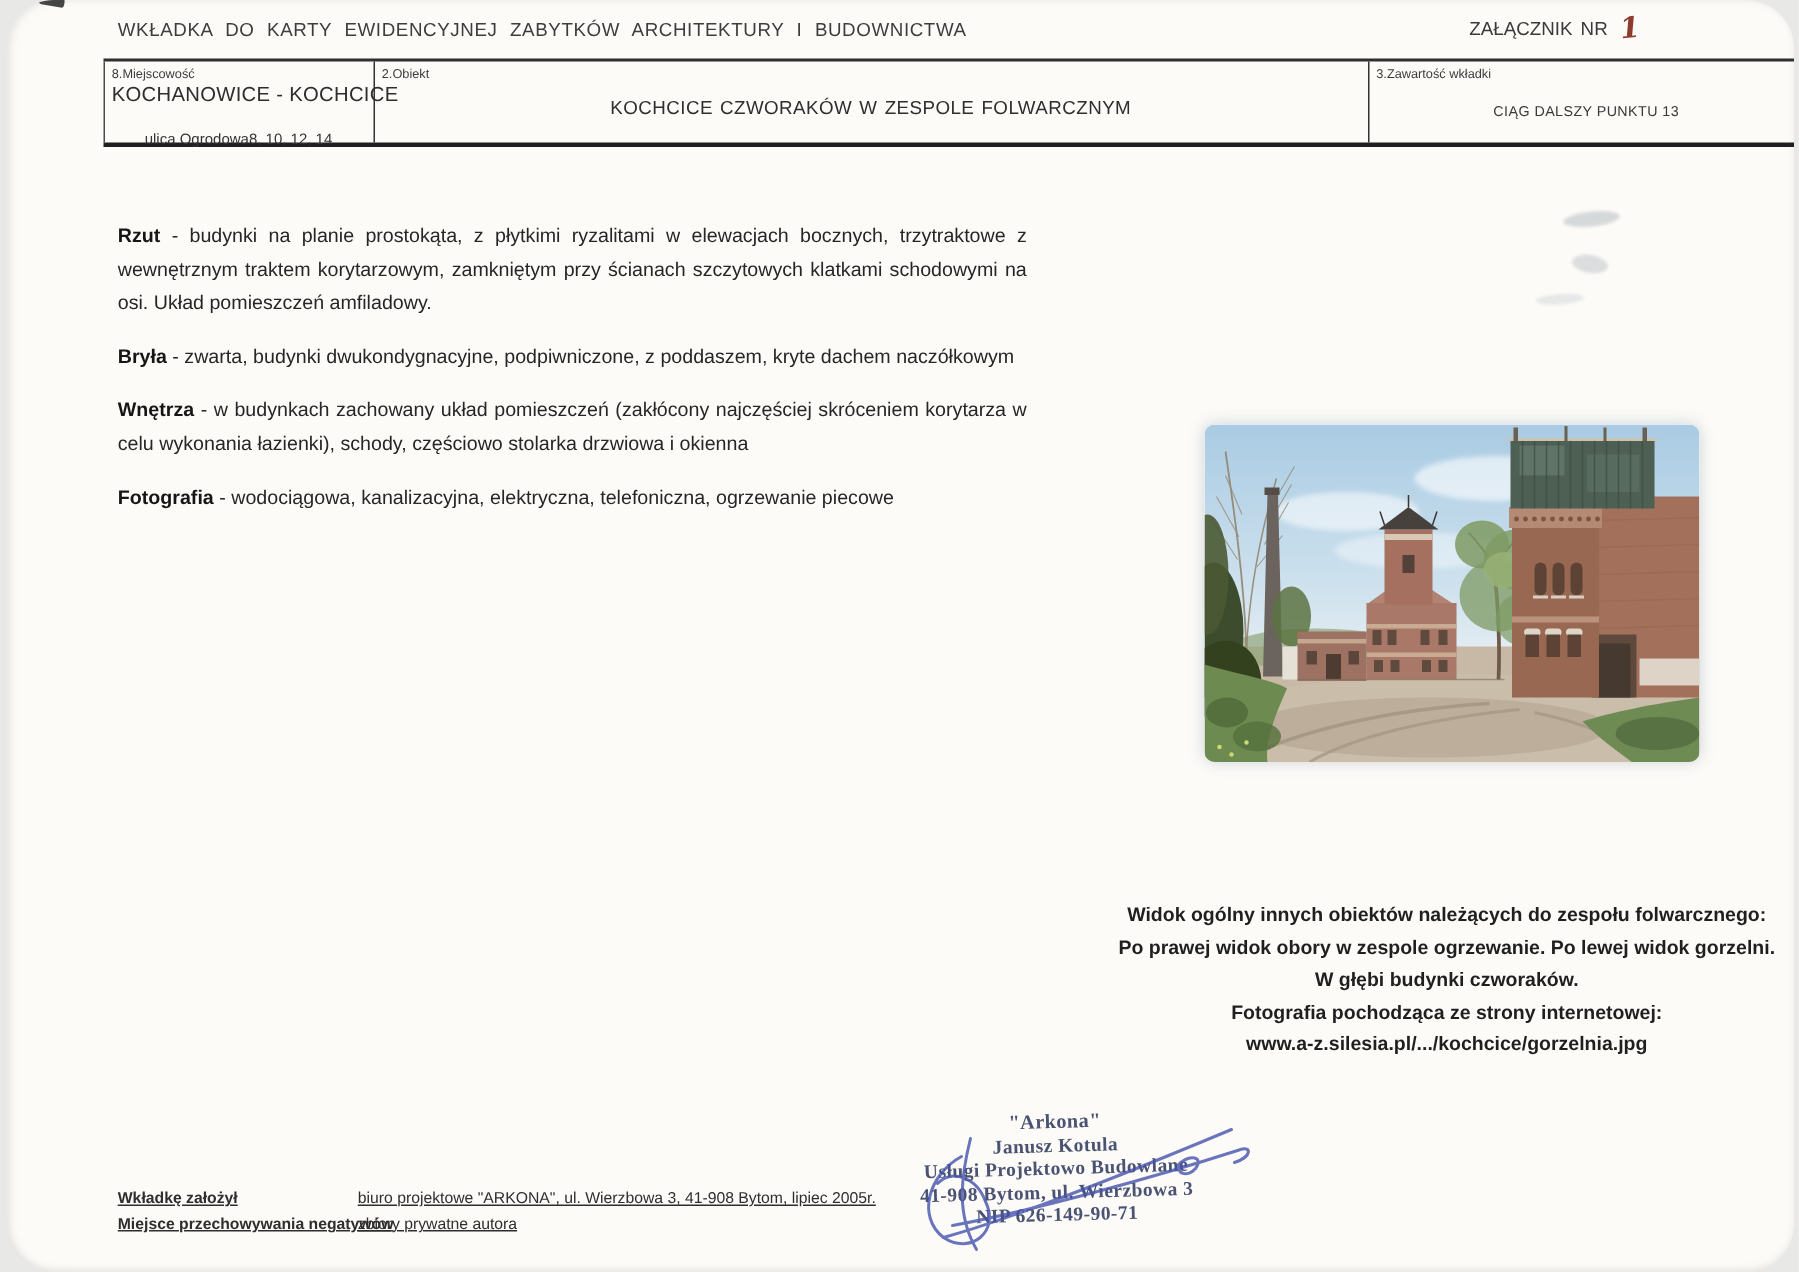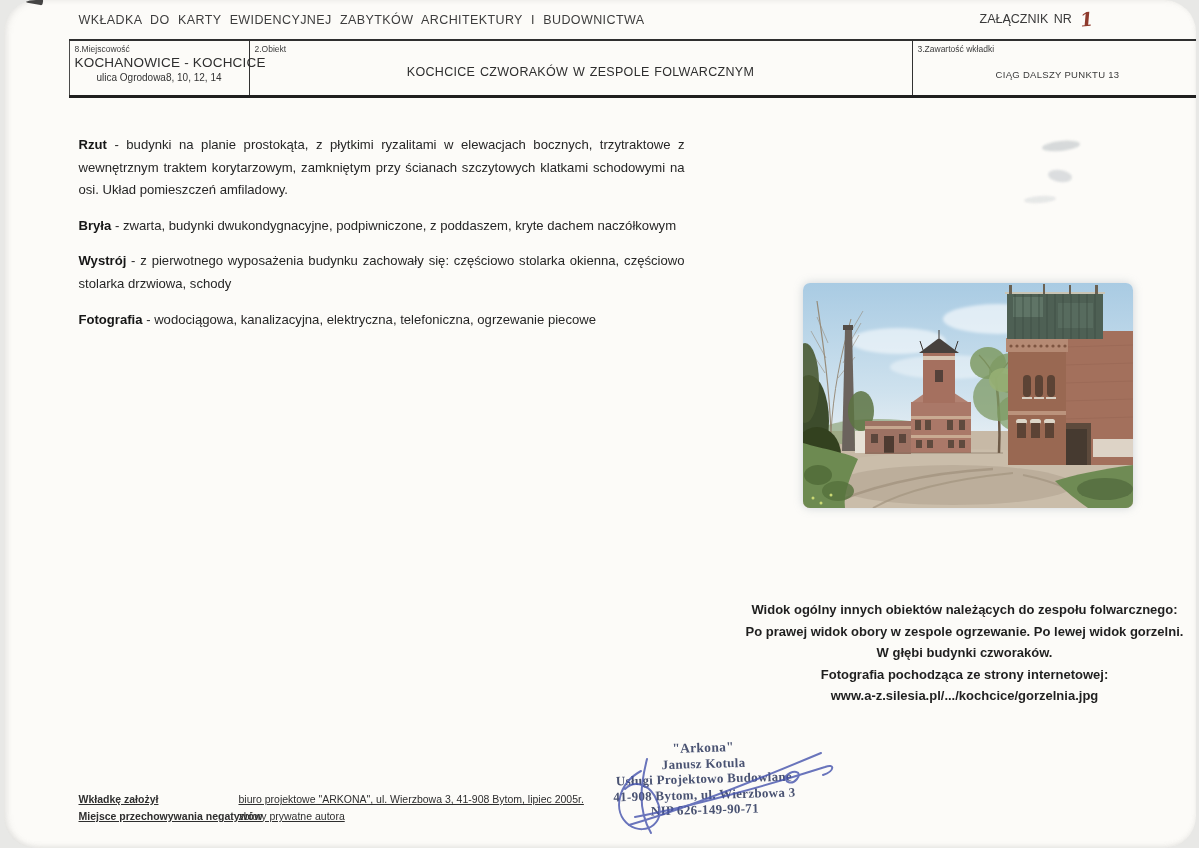--- a/index.html
+++ b/index.html
@@ -27,28 +27,28 @@
   .info-table{
     position:absolute;left:65px;top:39px;width:1134px;height:59px;
     border-top:2px solid #2f2f2f;border-bottom:3px solid #1f1f1f;
     display:flex;box-sizing:border-box;
   }
   .cell{box-sizing:border-box;padding:3px 5px 0 5px;}
   .cell-label{font-size:8.5px;color:#3c3c3c;text-align:left;}
   .cell-place{width:181px;border-left:1px solid #4a4a4a;border-right:1px solid #323232;text-align:center;}
   .cell-place .cell-label{text-align:left;}
   .place-name{font-size:13.5px;color:#2e2e2e;margin-top:1px;letter-spacing:.2px;white-space:nowrap;}
-  .place-address{font-size:10px;color:#333;margin-top:2px;white-space:nowrap;}
+  .place-address{font-size:10px;color:#333;margin-top:18px;white-space:nowrap;}
   .cell-object{flex:1;border-right:1px solid #323232;}
   .object-value{font-size:12.5px;color:#2e2e2e;text-align:center;margin-top:11px;letter-spacing:.3px;word-spacing:1px;}
   .cell-contents{width:290px;}
   .contents-value{font-size:9.5px;color:#3a3a3a;text-align:center;margin-top:15px;letter-spacing:.3px;}
   
   .description{position:absolute;left:75px;top:134px;width:606px;}
-  .description p{margin:0 0 13px 0;font-size:13.1px;line-height:22.6px;text-align:justify;color:#262626;}
+  .description p{margin:12px 0 13px 0;font-size:13.1px;line-height:22.6px;text-align:justify;color:#262626;}
   .description .term{font-weight:700;color:#161616;}
   
   .photo{
     position:absolute;left:799px;top:283px;width:330px;height:225px;border-radius:7px;overflow:hidden;
     box-shadow:0 0 10px rgba(140,155,170,.4);
   }
   .photo svg{display:block;width:100%;height:100%;}
   
   .photo-caption{position:absolute;left:724px;top:599px;width:474px;text-align:center;font-weight:bold;}
   .photo-caption div{font-size:13px;line-height:21.6px;color:#1f1f1f;white-space:nowrap;}
@@ -106,21 +106,21 @@
   </div>
 
   <div class="description">
     <p>
       <span class="term">Rzut</span><span> - </span><span>budynki na planie prostokąta, z płytkimi ryzalitami w elewacjach bocznych, trzytraktowe z wewnętrznym traktem korytarzowym, zamkniętym przy ścianach szczytowych klatkami schodowymi na osi. Układ pomieszczeń amfiladowy.</span>
     </p>
     <p>
       <span class="term">Bryła</span><span> - </span><span>zwarta, budynki dwukondygnacyjne, podpiwniczone, z poddaszem, kryte dachem naczółkowym</span>
     </p>
     <p>
-      <span class="term">Wystrój</span><span> - </span><span>z pierwotnego wyposażenia budynku zachowały się: częściowo stolarka okienna, częściowo stolarka drzwiowa, schody</span>
+      <span class="term">Wnętrza</span><span> - </span><span>w budynkach zachowany układ pomieszczeń (zakłócony najczęściej skróceniem korytarza w celu wykonania łazienki), schody, częściowo stolarka drzwiowa i okienna</span>
     </p>
     <p>
       <span class="term">Fotografia</span><span> - </span><span>wodociągowa, kanalizacyjna, elektryczna, telefoniczna, ogrzewanie piecowe</span>
     </p>
   </div>
 
   <div class="photo">
     <svg viewBox="0 0 330 225" aria-hidden="true">
       <defs>
         <linearGradient id="sky" x1="0" y1="0" x2="0" y2="1">

